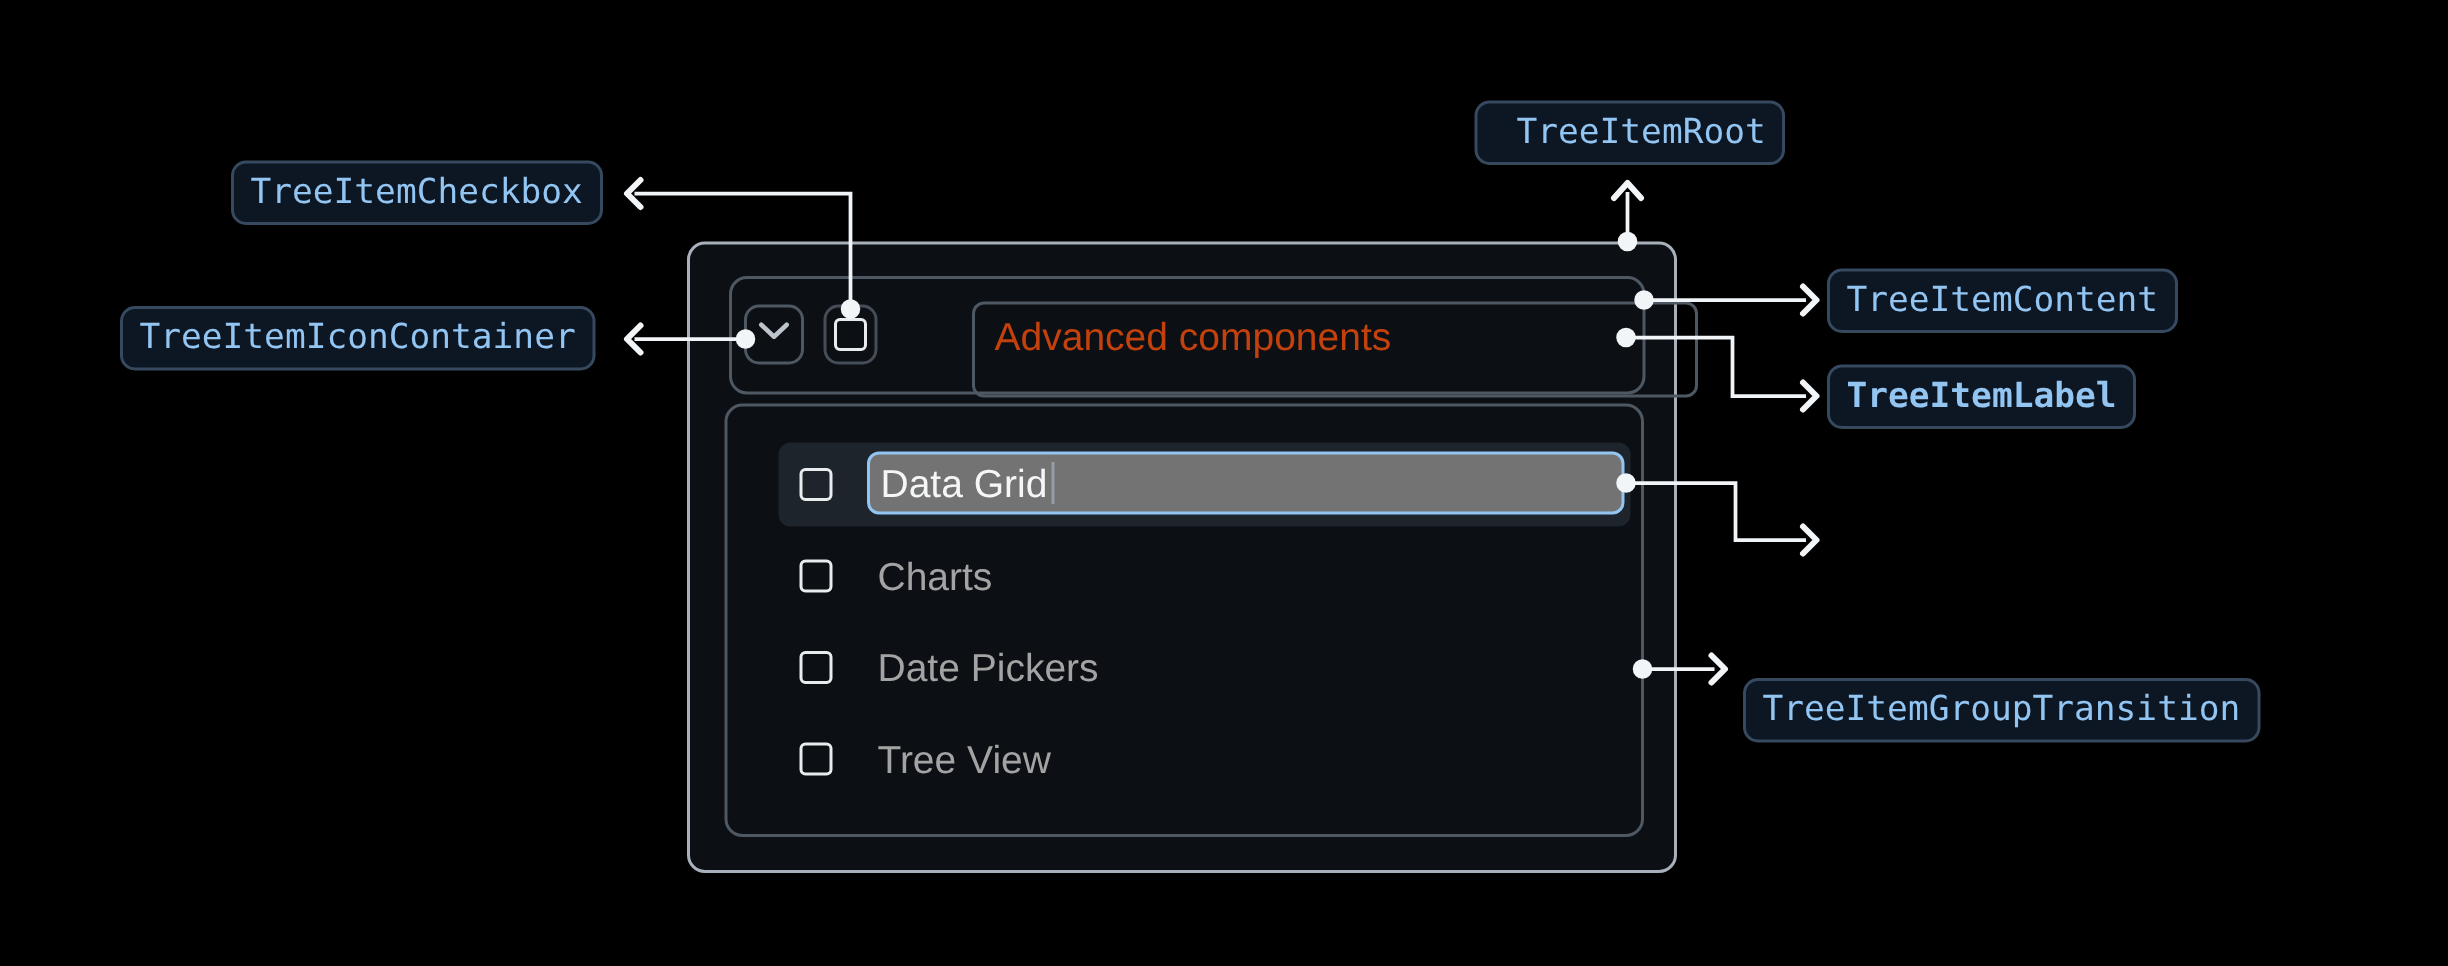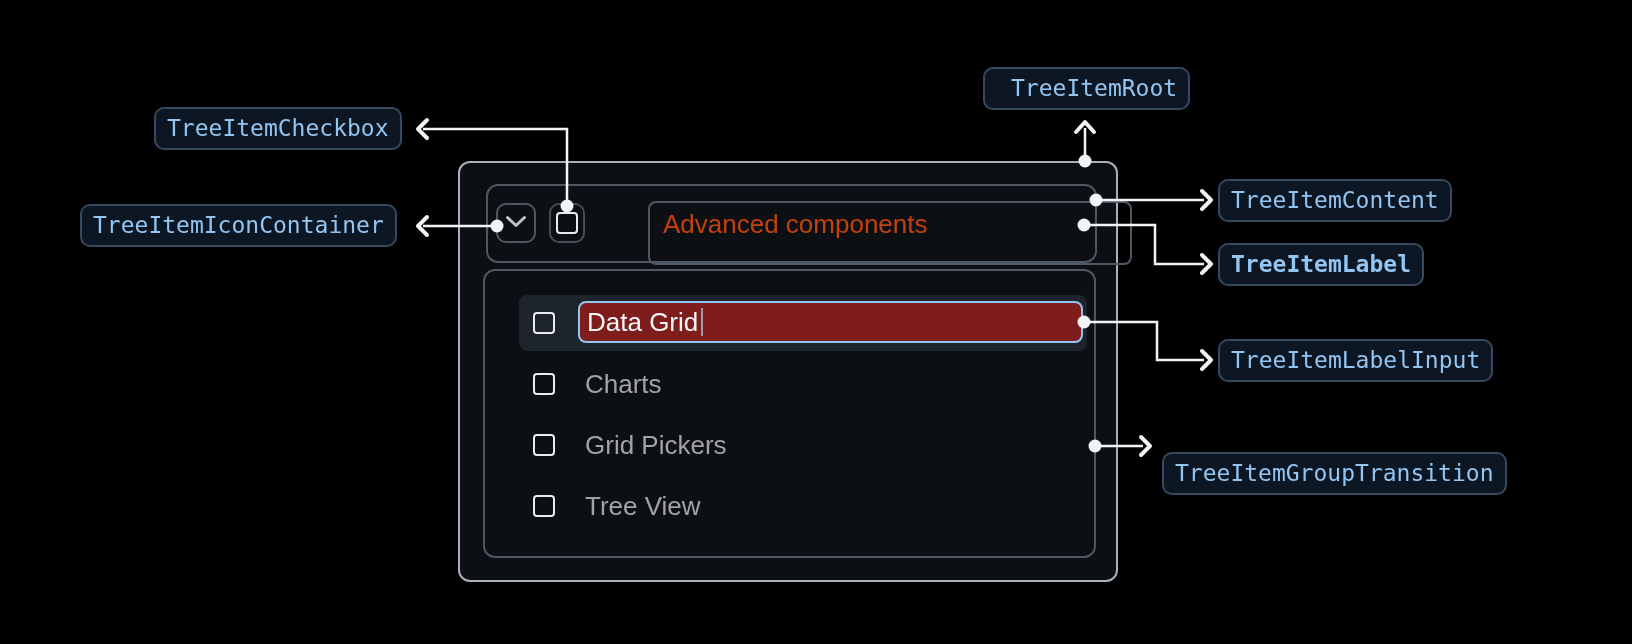--- a/index.html
+++ b/index.html
@@ -31,21 +31,21 @@
   .cb { box-sizing:border-box; width:22px; height:22px;
         border:2.5px solid #e9ecef; border-radius:4px; background:transparent; }
   .label-box  { left:600px; top:201px; width:484px; height:64px;
                 border:2px solid #4e5863; border-radius:8px;
                 color:#c2410c; font-size:26px; line-height:42px; padding-left:13px;margin-left:48px; }
   .group-box  { left:483px; top:269px; width:613px; height:289px;
                 border:2px solid #4e5863; border-radius:12px; }
   .row-editing{ left:519px; top:295px; width:568px; height:56px;
                 background:#1d242c; border-radius:8px; }
   .label-input{ left:578px; top:301px; width:505px; height:42px;
-                background:#7f1d1d; border:2px solid #92c5f1; border-radius:8px;
+                background:#737373; border:2px solid #92c5f1; border-radius:8px;
                 color:#f5f6f7; font-size:26px; line-height:38px; padding-left:7px;
                 display:flex; align-items:center; }
   .caret { width:2px; height:28px; background:#969da6; margin-left:3px; }
   .row-label { color:#a3a3a3; font-size:26px; line-height:56px; }
   svg.wires { position:absolute; left:0; top:0; z-index:10; pointer-events:none; }
 </style>
 </head>
 <body>
 
 <div class="stage">
@@ -74,31 +74,30 @@
   <span class="abs cb" style="left:533px; top:312px;"></span>
   <div class="abs label-input">
     <span>Data Grid</span>
     <span class="caret"></span>
   </div>
 
   <span class="abs cb" style="left:533px; top:373px;"></span>
   <div class="abs row-label" style="left:585px; top:356px; height:56px;">Charts</div>
 
   <span class="abs cb" style="left:533px; top:434px;"></span>
-  <div class="abs row-label" style="left:585px; top:417px; height:56px;">Grid Pickers</div>
+  <div class="abs row-label" style="left:585px; top:417px; height:56px;">Date Pickers</div>
 
   <span class="abs cb" style="left:533px; top:495px;"></span>
   <div class="abs row-label" style="left:585px; top:478px; height:56px;">Tree View</div>
 
   <div class="chip" style="left:983px;  top:67px;padding-left:26px;">TreeItemRoot</div>
   <div class="chip" style="left:154px;  top:107px;">TreeItemCheckbox</div>
   <div class="chip" style="left:80px;   top:204px;">TreeItemIconContainer</div>
   <div class="chip" style="left:1218px; top:179px;">TreeItemContent</div>
   <div class="chip" style="left:1218px; top:243px;font-weight:bold;">TreeItemLabel</div>
-  <div class="chip" style="left:1218px; top:339px;">TreeItemLabelInput</div>
   <div class="chip" style="left:1162px; top:424px;margin-top:28px;">TreeItemGroupTransition</div>
 
   <svg class="wires" width="1632" height="644" viewBox="0 0 1632 644">
     <g stroke="#f2f5f8" stroke-width="2.5" fill="none">
 
       <path d="M1085,161 V128"></path>
 
       <path d="M567,206 V129 H423"></path>
 
       <path d="M497,226 H423"></path>

